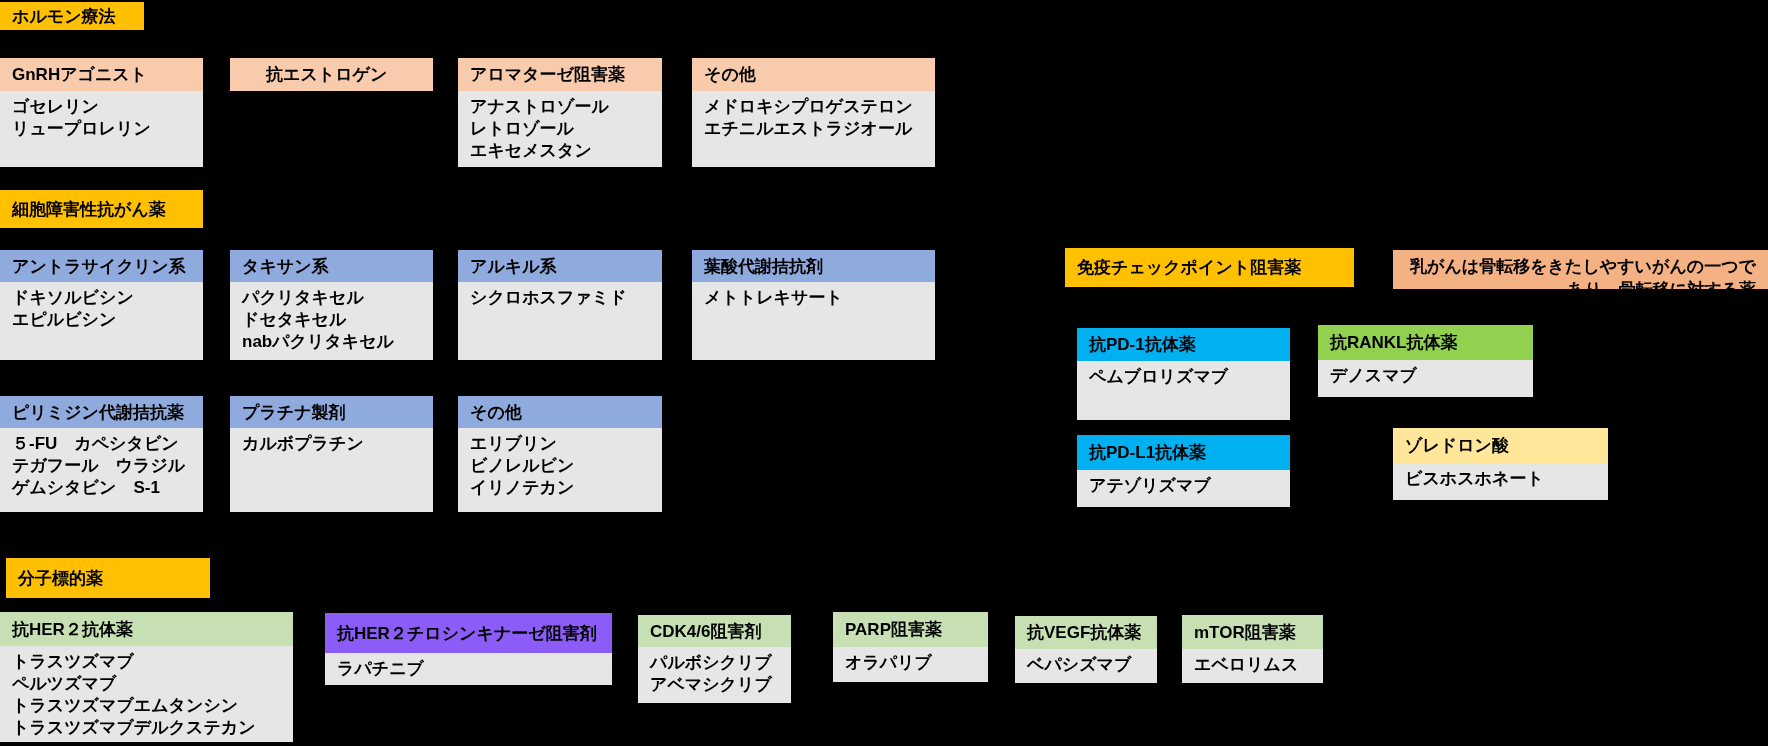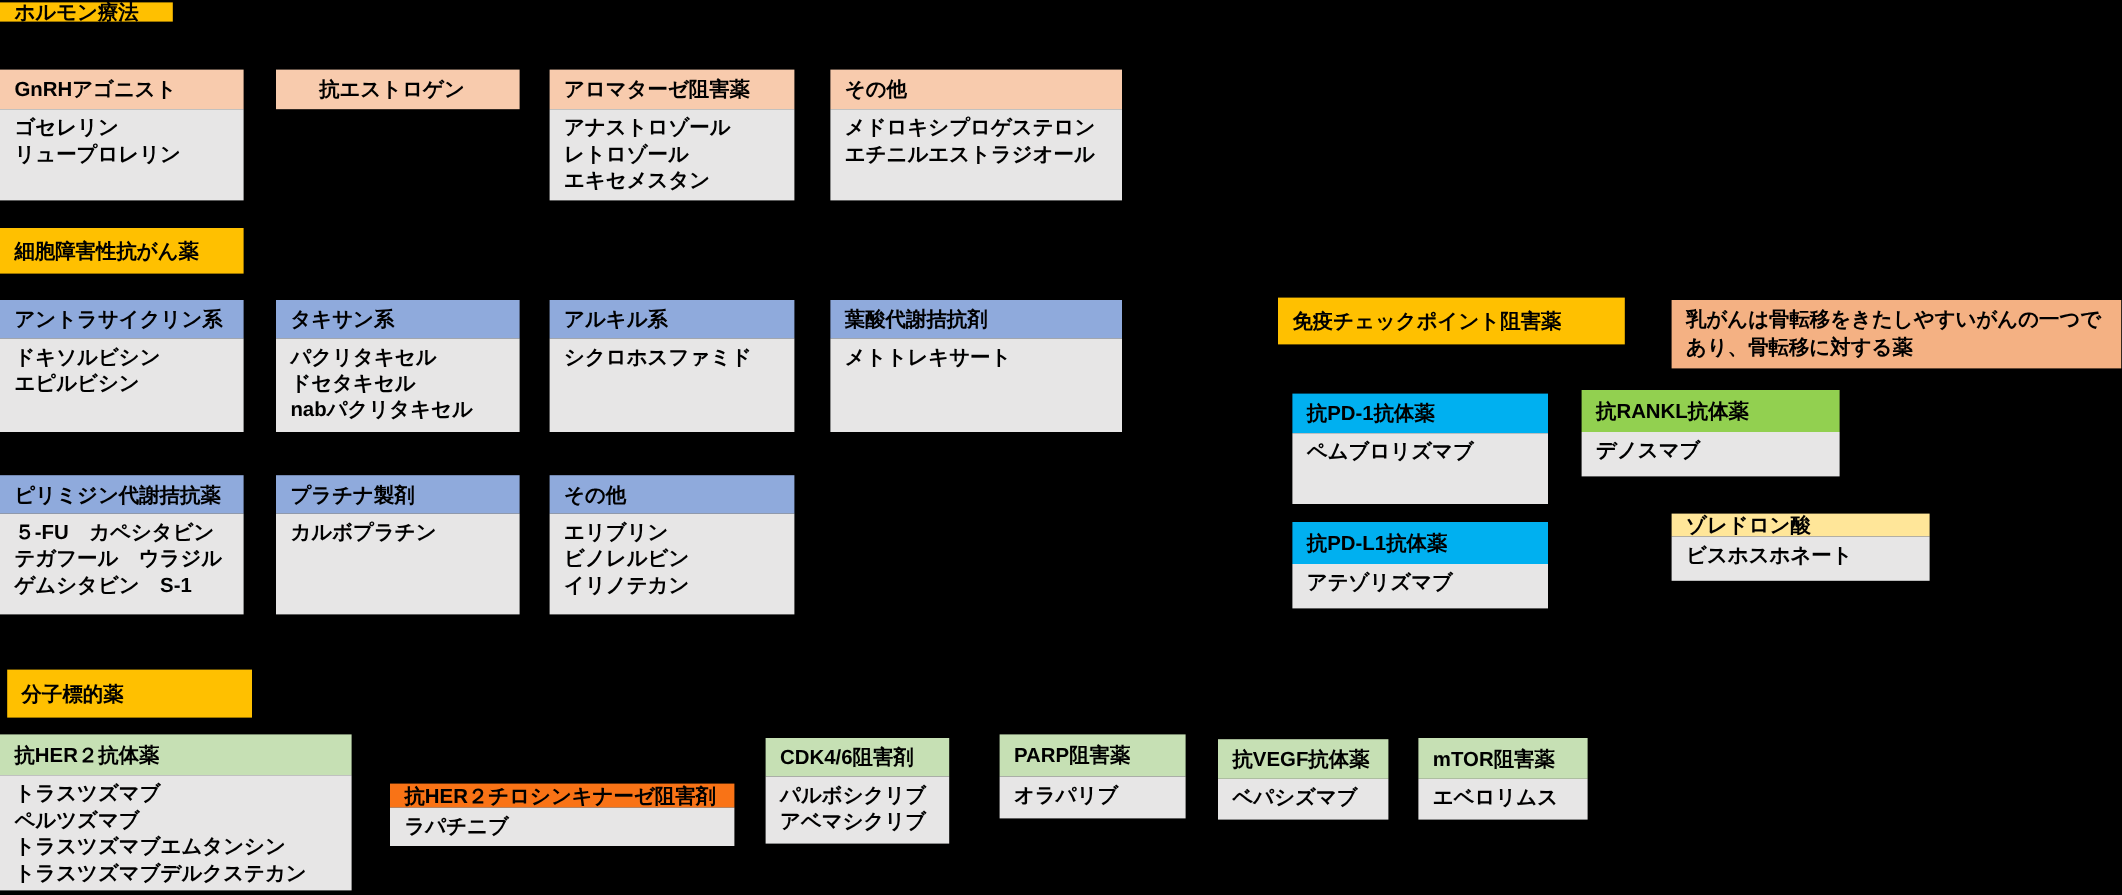--- a/index.html
+++ b/index.html
@@ -41,25 +41,25 @@
     padding:5px 12px 0 12px;
     font-size:17px;
     line-height:22px;
   }
   .card-body .line{white-space:nowrap;}
 </style>
 </head>
 <body>
 
 <div id="canvas" style="background: rgb(0, 0, 0);">
-    <div class="chip" style="left: 0px; top: 2px; width: 144px; height: 16px; background: rgb(255, 192, 0);">ホルモン療法</div>
+    <div class="chip" style="left: 0px; top: 2px; width: 144px; height: 28px; background: rgb(255, 192, 0);">ホルモン療法</div>
     <div class="chip" style="left: 0px; top: 190px; width: 203px; height: 38px; background: rgb(255, 192, 0);">細胞障害性抗がん薬</div>
     <div class="chip" style="left: 1065px; top: 248px; width: 289px; height: 39px; background: rgb(255, 192, 0);">免疫チェックポイント阻害薬</div>
     <div class="chip" style="left: 6px; top: 558px; width: 204px; height: 40px; background: rgb(255, 192, 0);">分子標的薬</div>
-    <div class="note" style="left: 1393px; top: 250px; width: 375px; height: 57px; background: rgb(244, 177, 131);">乳がんは骨転移をきたしやすいがんの一つであり、骨転移に対する薬</div>
+    <div class="note" style="left: 1393px; top: 250px; width: 375px; height: 39px; background: rgb(244, 177, 131); text-align: right;">乳がんは骨転移をきたしやすいがんの一つであり、骨転移に対する薬</div>
     <div class="card" style="left: 0px; top: 58px; width: 203px;">
       <div class="card-header" style="height: 33px; background: rgb(248, 203, 173);">GnRHアゴニスト</div>
       <div class="card-body" style="height: 76px; background: rgb(231, 230, 230);">
         <div class="line">ゴセレリン</div>
         <div class="line">リュープロレリン</div>
       </div>
     </div>
     <div class="card" style="left: 230px; top: 58px; width: 203px;">
       <div class="card-header" style="height: 33px; background: rgb(248, 203, 173); padding-left: 36px;">抗エストロゲン</div>
     </div>
@@ -139,36 +139,36 @@
         <div class="line">アテゾリズマブ</div>
       </div>
     </div>
     <div class="card" style="left: 1318px; top: 325px; width: 215px;">
       <div class="card-header" style="height: 35px; background: rgb(146, 208, 80);">抗RANKL抗体薬</div>
       <div class="card-body" style="height: 37px; background: rgb(231, 230, 230);">
         <div class="line">デノスマブ</div>
       </div>
     </div>
     <div class="card" style="left: 1393px; top: 428px; width: 215px;">
-      <div class="card-header" style="height: 19px; background: rgb(255, 230, 153);">ゾレドロン酸</div>
+      <div class="card-header" style="height: 35px; background: rgb(255, 230, 153);">ゾレドロン酸</div>
       <div class="card-body" style="height: 37px; background: rgb(231, 230, 230);">
         <div class="line">ビスホスホネート</div>
       </div>
     </div>
     <div class="card" style="left: 0px; top: 612px; width: 293px;">
       <div class="card-header" style="height: 34px; background: rgb(198, 224, 180);">抗HER２抗体薬</div>
       <div class="card-body" style="height: 96px; background: rgb(231, 230, 230);">
         <div class="line">トラスツズマブ</div>
         <div class="line">ペルツズマブ</div>
         <div class="line">トラスツズマブエムタンシン</div>
         <div class="line">トラスツズマブデルクステカン</div>
       </div>
     </div>
     <div class="card" style="left: 325px; top: 613px; width: 287px;">
-      <div class="card-header" style="height: 20px; background: #f97316; margin-top: 40px;">抗HER２チロシンキナーゼ阻害剤</div>
+      <div class="card-header" style="height: 40px; background: #8b5cf6;">抗HER２チロシンキナーゼ阻害剤</div>
       <div class="card-body" style="height: 32px; background: rgb(231, 230, 230);">
         <div class="line">ラパチニブ</div>
       </div>
     </div>
     <div class="card" style="left: 638px; top: 615px; width: 153px;">
       <div class="card-header" style="height: 32px; background: rgb(198, 224, 180);">CDK4/6阻害剤</div>
       <div class="card-body" style="height: 56px; background: rgb(231, 230, 230);">
         <div class="line">パルボシクリブ</div>
         <div class="line">アベマシクリブ</div>
       </div>

